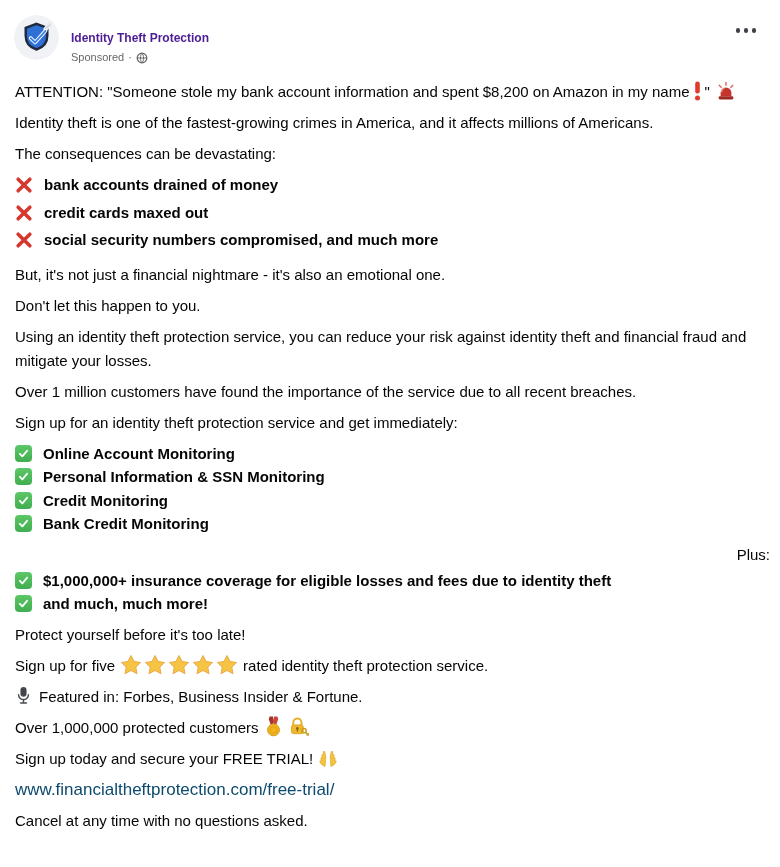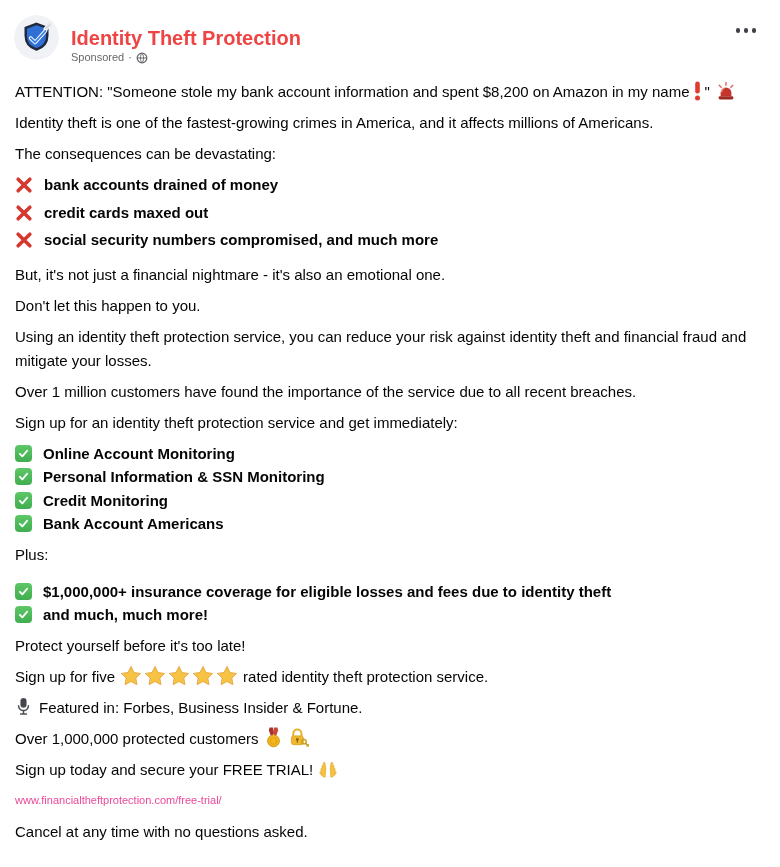--- a/index.html
+++ b/index.html
@@ -15,21 +15,21 @@
     display:flex; align-items:center;
     padding:8px 16px 4px 14px;
     position:relative;
   }
   .avatar {
     width:45px; height:45px; border-radius:50%;
     flex:0 0 45px; overflow:hidden; cursor:pointer;
   }
   .head-text { margin-left:12px; flex:1 1 auto; }
   .page-title {
-    font-size:20px; font-weight:700; color:#ef4444;
+    font-size:12px; font-weight:700; color:#4c1d95;
     line-height:20px; cursor:pointer;margin-top:20px;
   }
   .sub-row {
     display:flex; align-items:center; gap:4px;
     font-size:11px; color:#65676B; line-height:17px; margin-top:1px;
   }
   .sub-row .dot { color:#65676B; }
   .globe { width:12px; height:12px; display:inline-block; margin-top:1px; }
   .more-btn {
     position:absolute; right:22px; top:22px;
@@ -64,21 +64,21 @@
   .check-box svg { width:13px; height:13px; }
   .excl-icon { width:13px; height:20px; vertical-align:-4px; margin:0 1px; }
   .siren-icon { width:20px; height:20px; vertical-align:-4px; margin-left:2px; }
   .star-icon { width:22px; height:22px; vertical-align:-5px; margin:0 1px; }
   .stars { margin:0 4px; white-space:nowrap; }
   .mic-icon { width:17px; height:19px; vertical-align:-3px; margin-right:7px; }
   .medal-icon { width:19px; height:21px; vertical-align:-4px; margin-left:6px; }
   .lock-icon { width:21px; height:21px; vertical-align:-4px; margin-left:5px; }
   .hands-icon { width:22px; height:20px; vertical-align:-4px; margin-left:4px; }
   a.post-link {
-    font-size:11px; line-height:23.5px; color:#ec4899;
+    font-size:17px; line-height:23.5px; color:#0c4a6e;
     text-decoration:none; display:inline-block; margin:0 0 7.5px;
     cursor:pointer;
   }
 </style>
 </head>
 <body>
 
 <div class="post-header">
   <div class="avatar">
     <svg viewBox="0 0 48 48" width="45" height="45">
@@ -179,25 +179,25 @@
           </svg>
         </span>
       <span>Credit Monitoring</span>
     </li>
     <li>
       <span class="bullet-icon check-box">
           <svg viewBox="0 0 18 18">
             <path d="M4 9.5l3.4 3.4L14 5.2" fill="none" stroke="#fff" stroke-width="2.6" stroke-linecap="round" stroke-linejoin="round"></path>
           </svg>
         </span>
-      <span>Bank Account Americans</span>
+      <span>Bank Credit Monitoring</span>
     </li>
   </ul>
 
-  <p style="margin-bottom:13px;">Plus:</p>
+  <p style="margin-bottom:2px;text-align:right;">Plus:</p>
 
   <ul class="icon-list">
     <li>
       <span class="bullet-icon check-box">
           <svg viewBox="0 0 18 18">
             <path d="M4 9.5l3.4 3.4L14 5.2" fill="none" stroke="#fff" stroke-width="2.6" stroke-linecap="round" stroke-linejoin="round"></path>
           </svg>
         </span>
       <span>$1,000,000+ insurance coverage for eligible losses and fees due to identity theft</span>
     </li>

